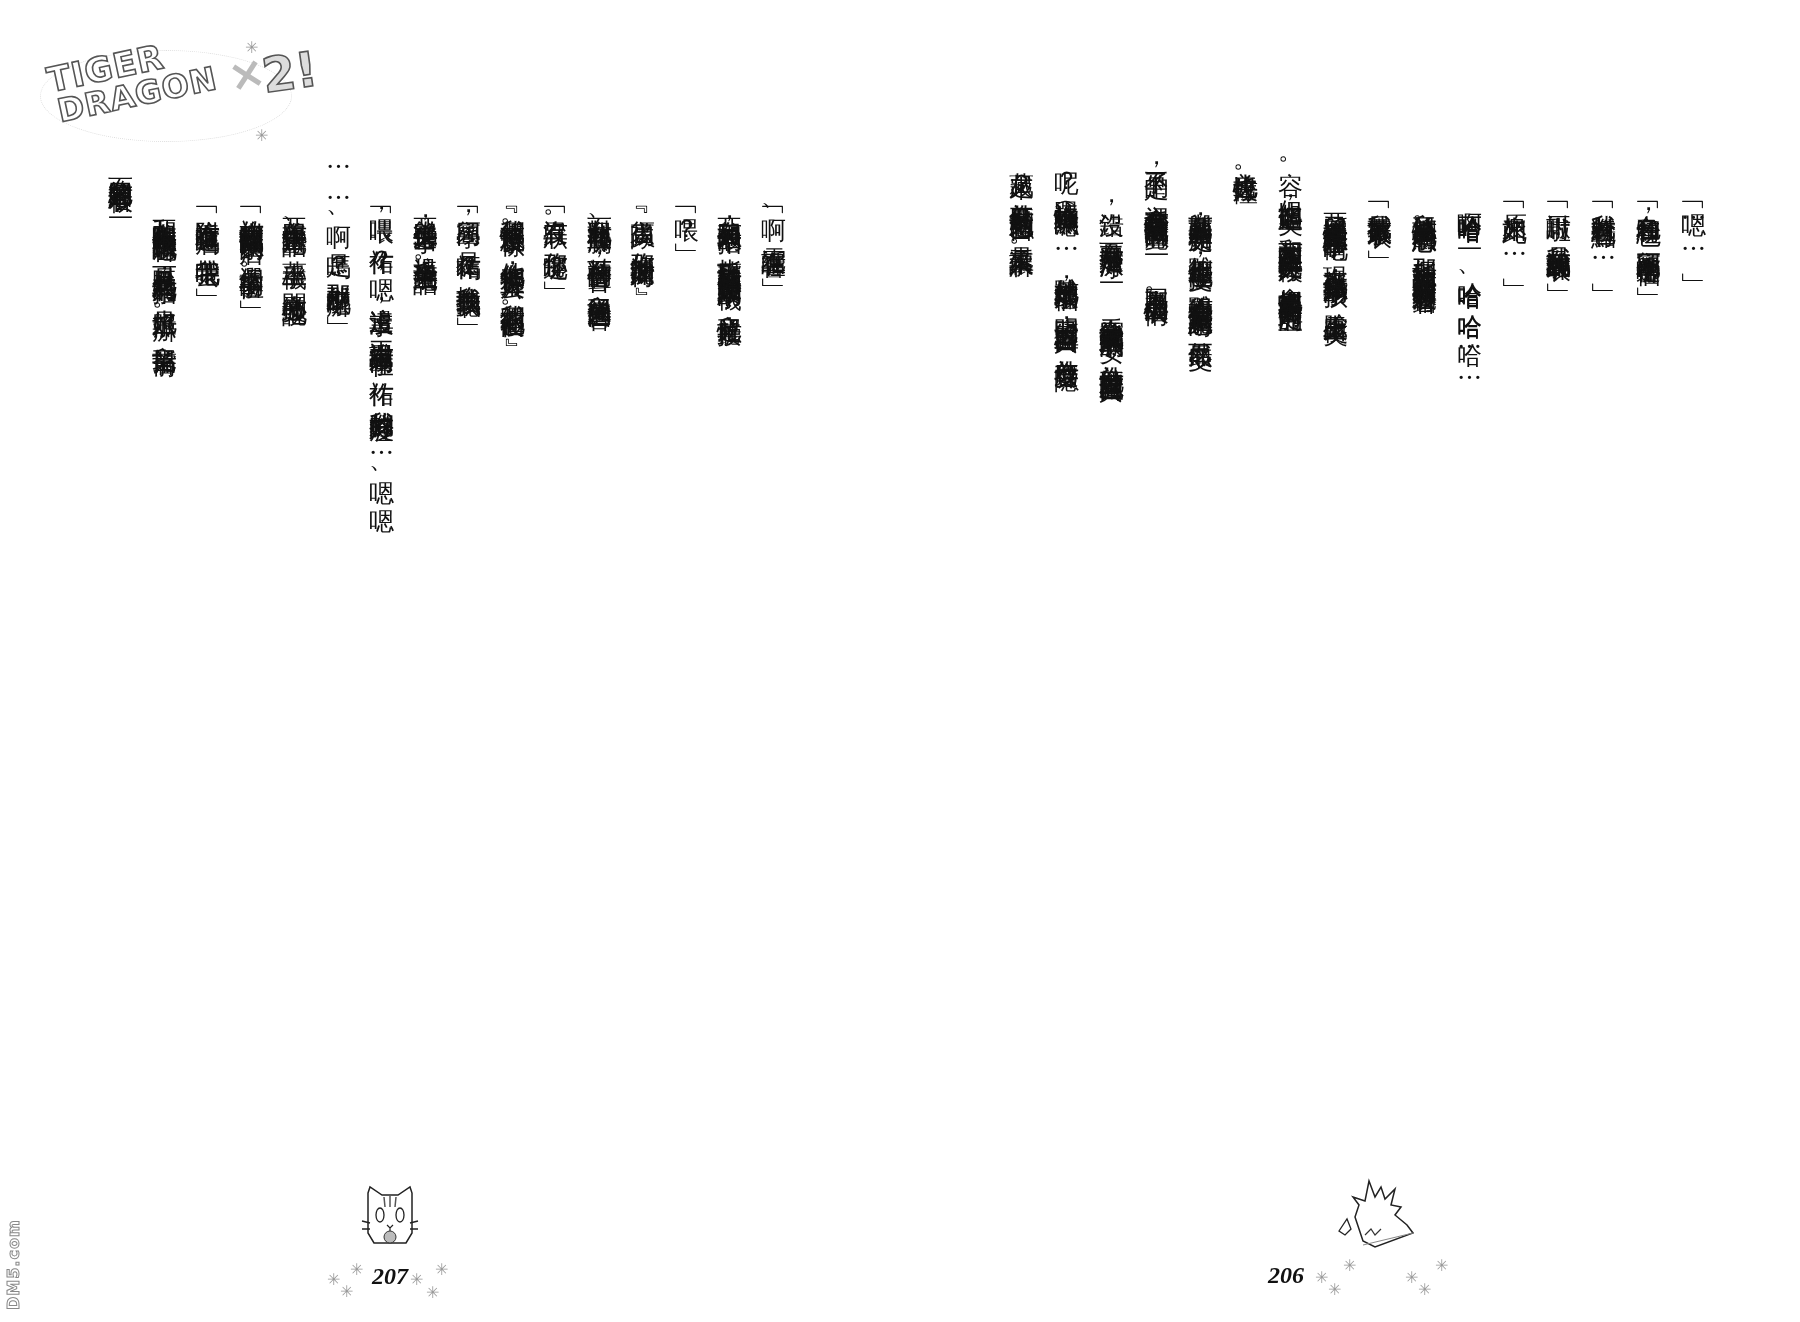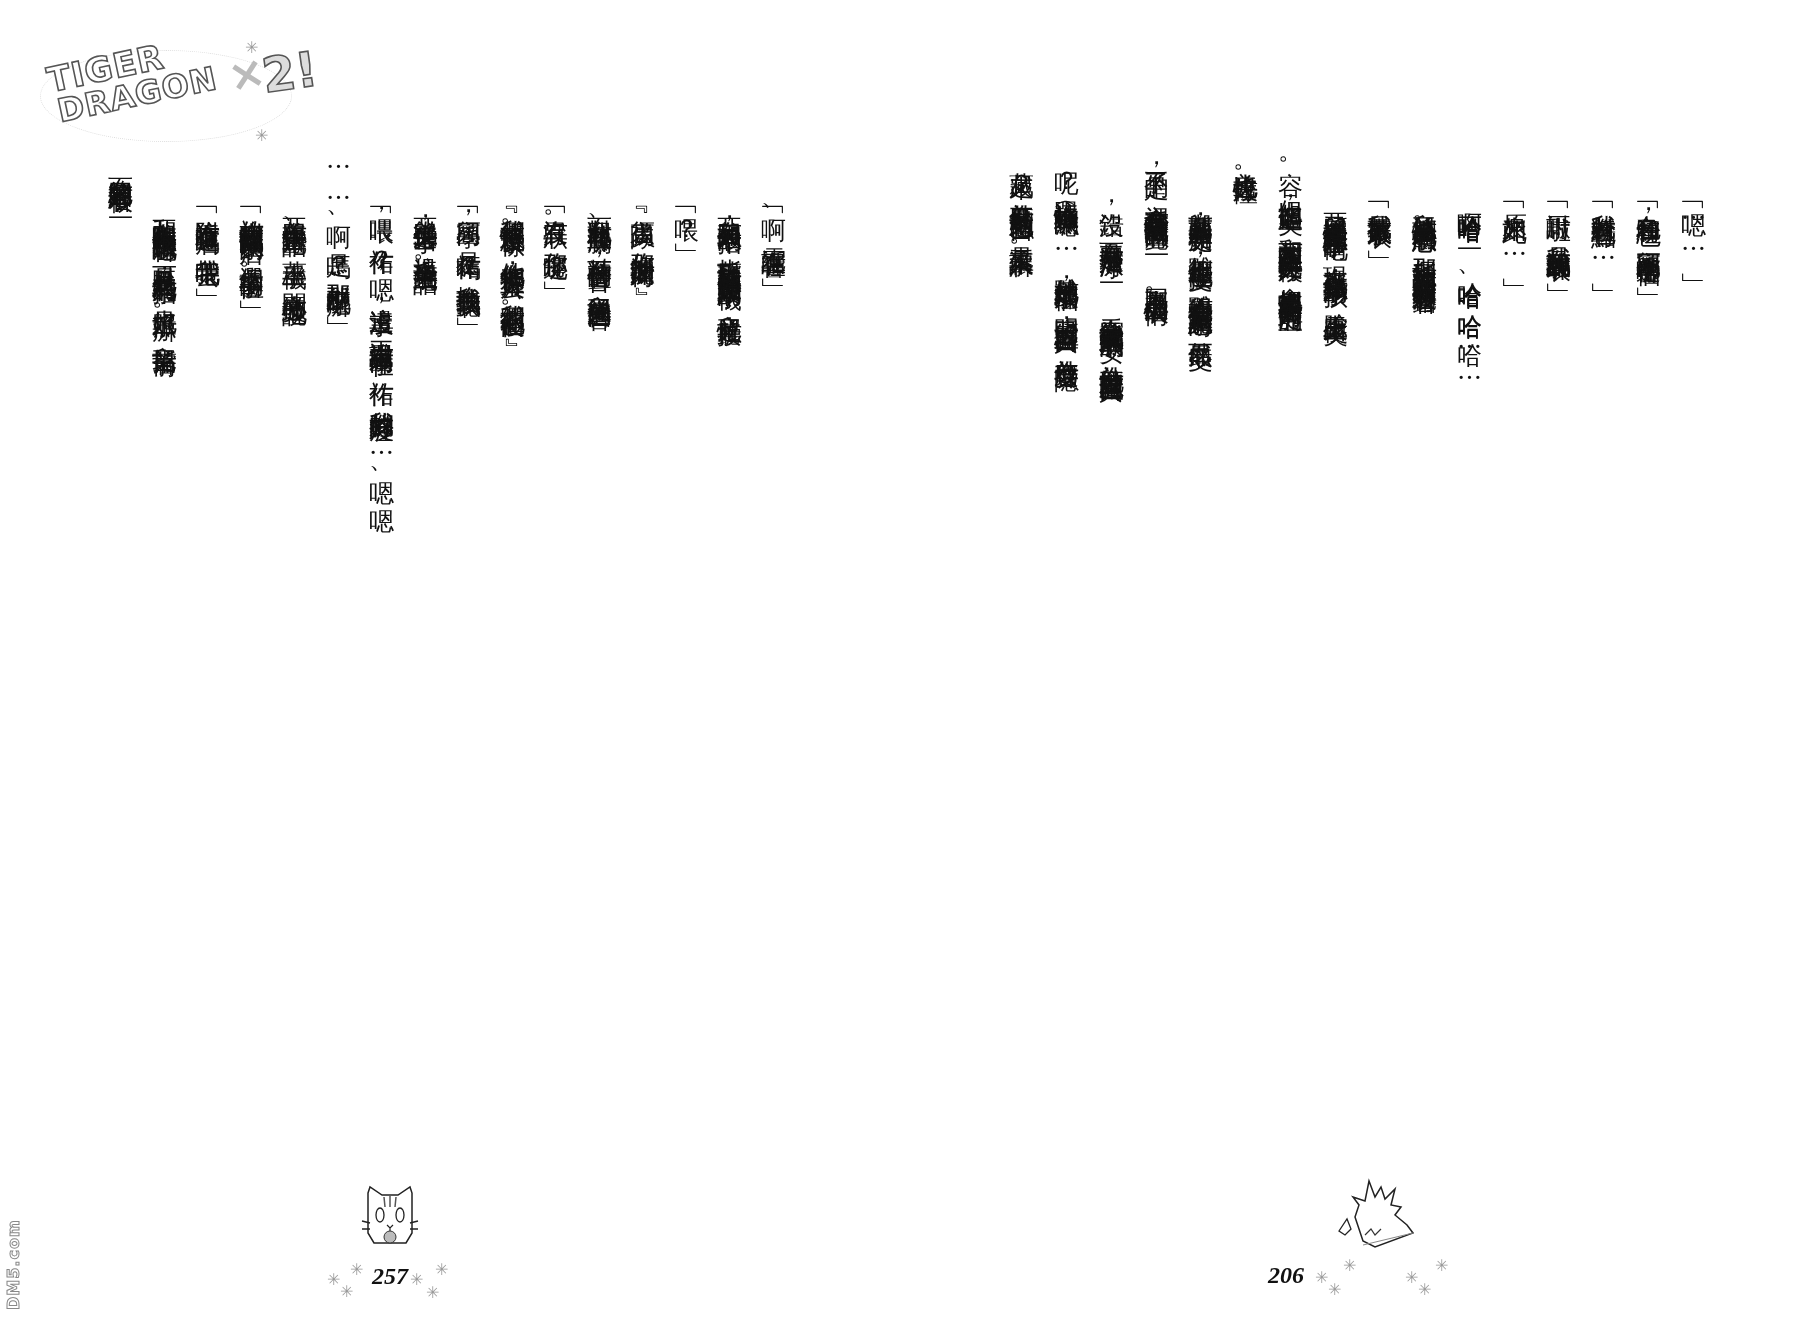--- a/index.html
+++ b/index.html
@@ -87,21 +87,21 @@
       <path d="M24 12 L25 22 M30 11 L30 22 M36 12 L35 22" stroke="#555" stroke-width="1.5"></path>
       <ellipse cx="20" cy="30" rx="4" ry="7" fill="none" stroke="#222" stroke-width="1.3"></ellipse>
       <ellipse cx="40" cy="30" rx="4" ry="7" fill="none" stroke="#222" stroke-width="1.3"></ellipse>
       <path d="M27 40 L30 43 L33 40 M30 43 L30 46" stroke="#222" stroke-width="1.2" fill="none"></path>
       <circle cx="30" cy="52" r="6" fill="#bbb" stroke="#333"></circle>
       <path d="M2 36 L10 38 M2 44 L10 44 M50 38 L58 36 M50 44 L58 44" stroke="#222" stroke-width="1.3"></path>
     </svg>
     <span class="spark" style="left:327px;top:1272px;">✳</span>
     <span class="spark" style="left:350px;top:1262px;">✳</span>
     <span class="spark" style="left:340px;top:1284px;">✳</span>
-    <span class="page-number" style="left:372px;top:1263px;">257</span>
+    <span class="page-number" style="left:372px;top:1263px;">207</span>
     <span class="spark" style="left:410px;top:1272px;">✳</span>
     <span class="spark" style="left:426px;top:1285px;">✳</span>
     <span class="spark" style="left:435px;top:1262px;">✳</span>
   </div>
 
   <div class="page page-right">
     <div class="col" style="left:778px;top:193px;">「嗯……」</div>
     <div class="col" style="left:733px;top:193px;">「白色和粉紅色，高須同學會選哪一個？」</div>
     <div class="col" style="left:688px;top:193px;">「我對粉紅色有點……」</div>
     <div class="col" style="left:643px;top:193px;">「討厭啦！我是在說我的衣服耶！」</div>

